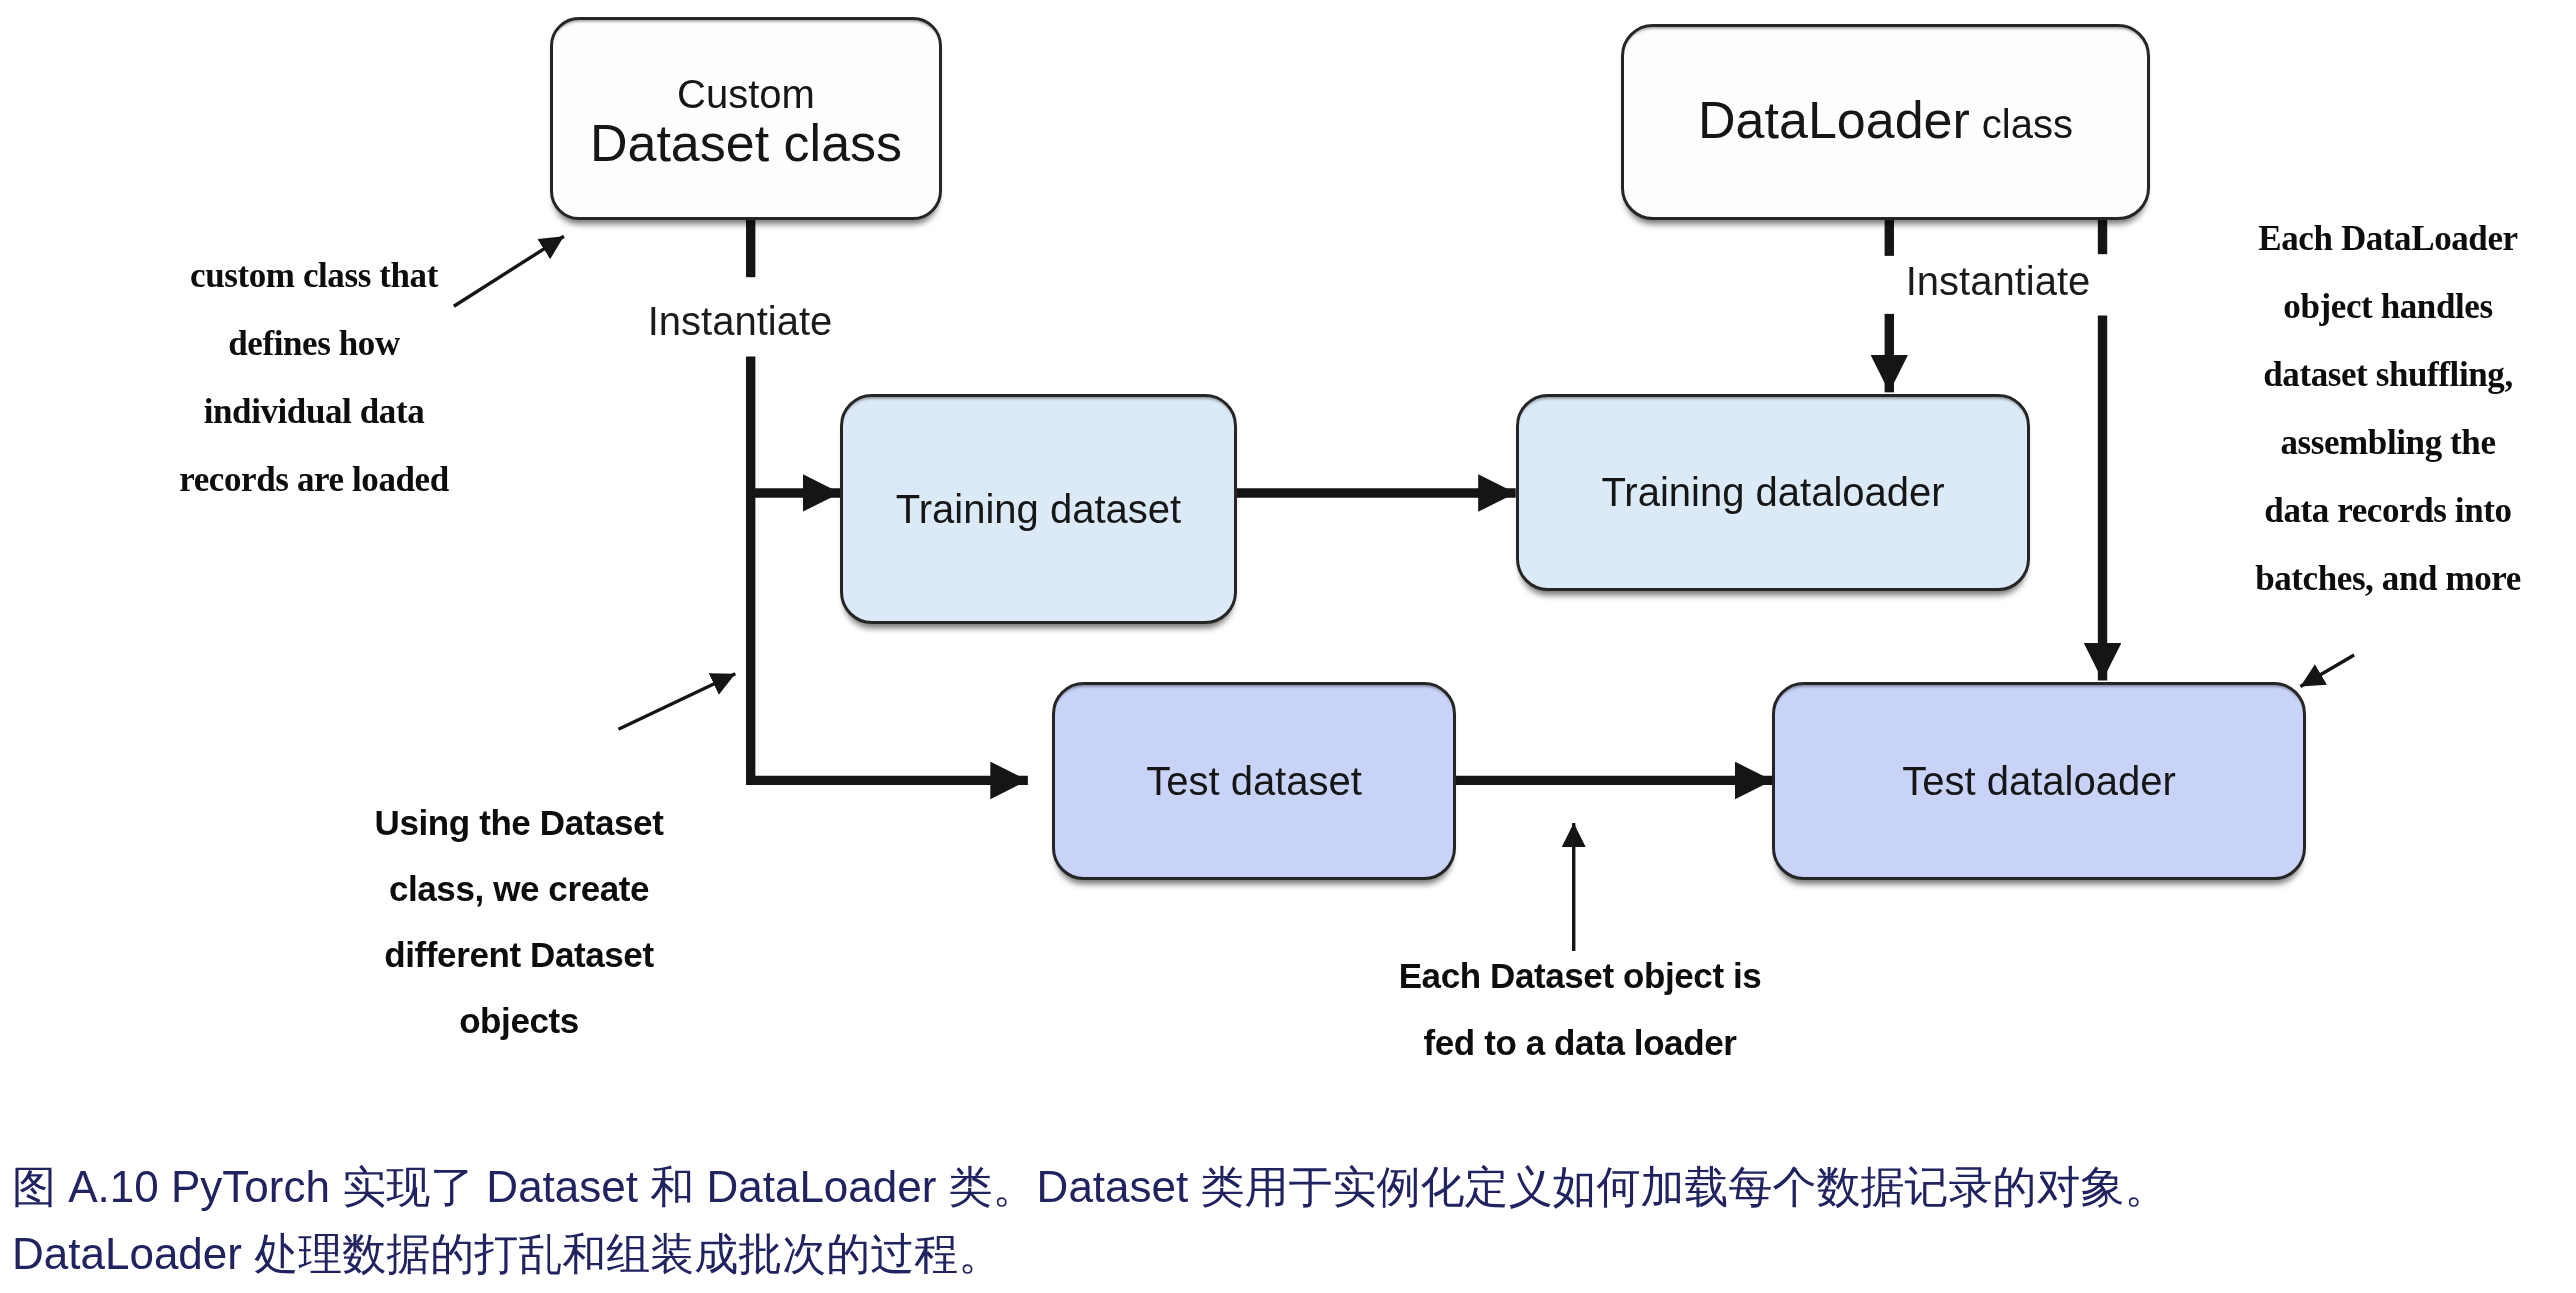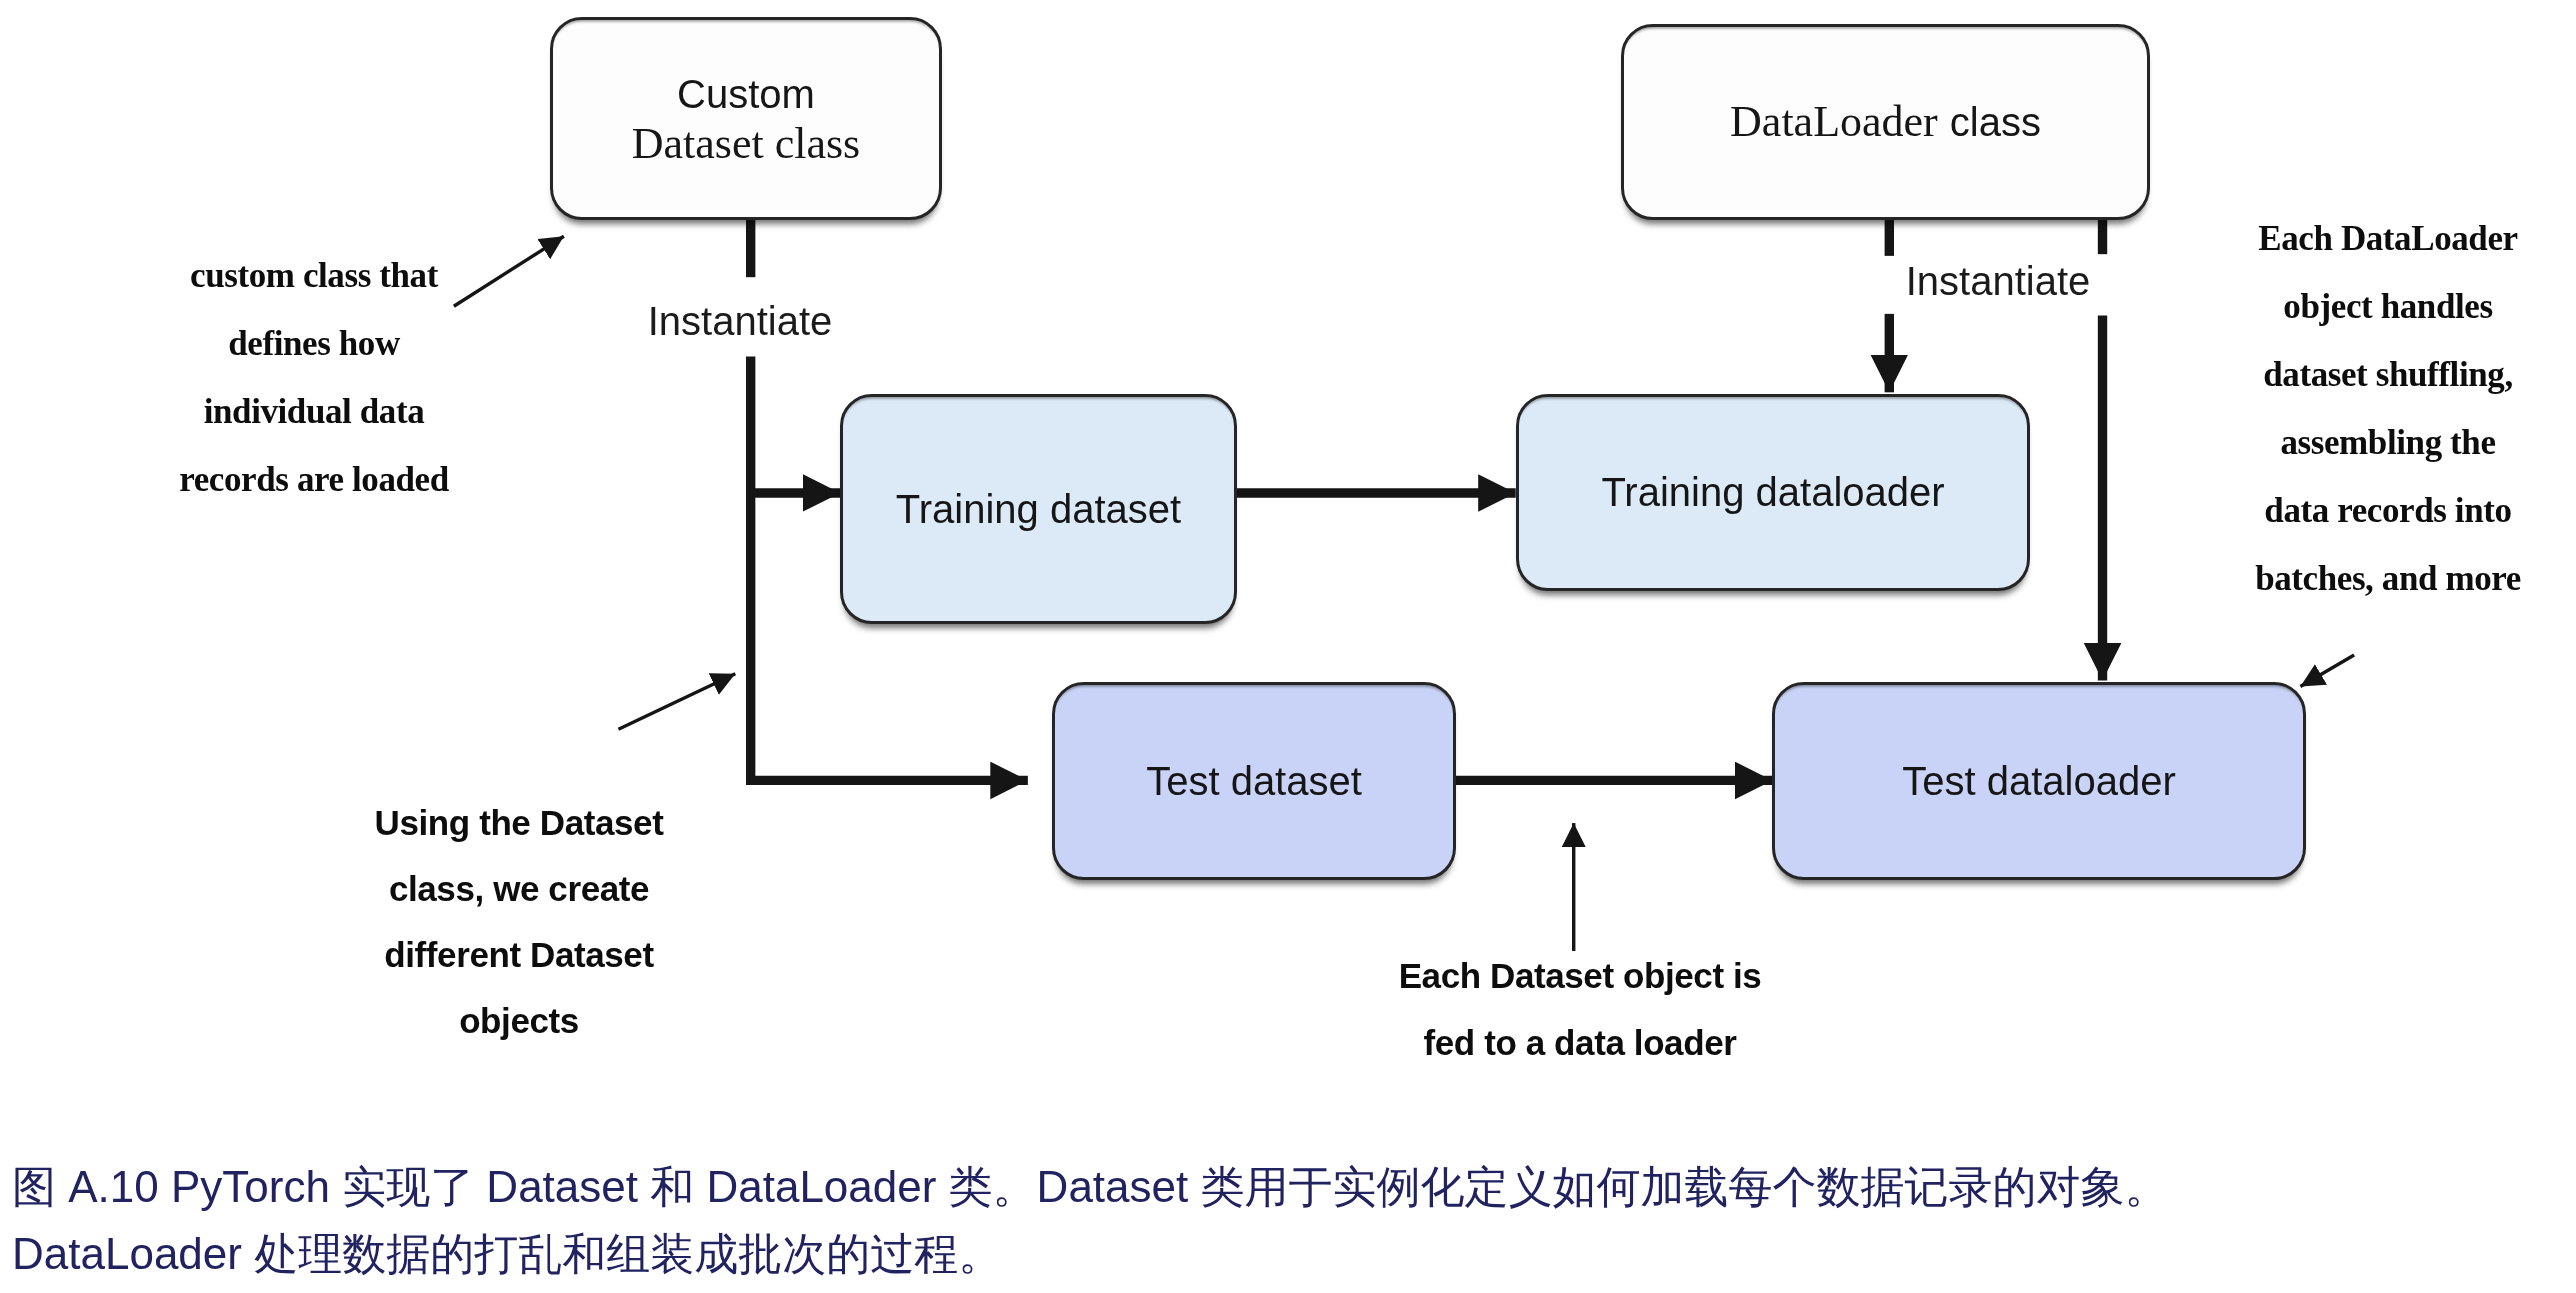--- a/index.html
+++ b/index.html
@@ -26,22 +26,22 @@
     align-items: center;
     justify-content: center;
     text-align: center;
     color: #161616;
     font-size: 40px;
     line-height: 49px;
     box-shadow: inset 0 4.3px 2.6px -2.6px rgba(0,0,0,0.35), 0 7.7px 6px -4.3px rgba(0,0,0,0.55);
     background: #fdfdfd;
   }
   .node .code {
-    font-family: Liberation Serif, serif;
-    font-size: 44px;
+    font-family: Liberation Sans, sans-serif;
+    font-size: 52px;
   }
   .node .rest { margin-left: 0.3em; }
   .node-title-row { display: flex; align-items: baseline; }
   .inst-label {
     position: absolute;
     transform: translate(-50%, -50%);
     background: #ffffff;
     padding: 0 8.5px;
     font-size: 40px;
     color: #1b1b1b;
@@ -96,21 +96,21 @@
     <path d="M2215,368 L2215,460" stroke="#151515" stroke-width="11" fill="none" marker-end="url(#bighead)"></path>
     <path d="M2465,258 L2465,298" stroke="#151515" stroke-width="11" fill="none"></path>
     <path d="M2465,370 L2465,798" stroke="#151515" stroke-width="11" fill="none" marker-end="url(#bighead)"></path>
 
     <path d="M532,359 L661,277" stroke="#151515" stroke-width="4" fill="none" marker-end="url(#smallhead)"></path>
     <path d="M725,855 L862,790" stroke="#151515" stroke-width="4" fill="none" marker-end="url(#smallhead)"></path>
     <path d="M1845,1115 L1845,965" stroke="#151515" stroke-width="4" fill="none" marker-end="url(#smallhead)"></path>
     <path d="M2760,768 L2697,805" stroke="#151515" stroke-width="4" fill="none" marker-end="url(#smallhead)"></path>
   </svg>
 
-  <div class="node" style="left: 550px; top: 17px; width: 392px; height: 203px; background: rgb(253, 253, 253);">
+  <div class="node" style="left: 550px; top: 17px; width: 392px; height: 203px; background: rgb(253, 253, 253); border-radius: 29px;">
     <div>Custom</div>
     <div class="code">Dataset class</div>
   </div>
 
   <div class="node" style="left: 1621px; top: 24px; width: 529px; height: 196px; background: rgb(253, 253, 253);">
     <div class="node-title-row">
       <span class="code">DataLoader</span>
       <span class="rest">class</span>
     </div>
   </div>

